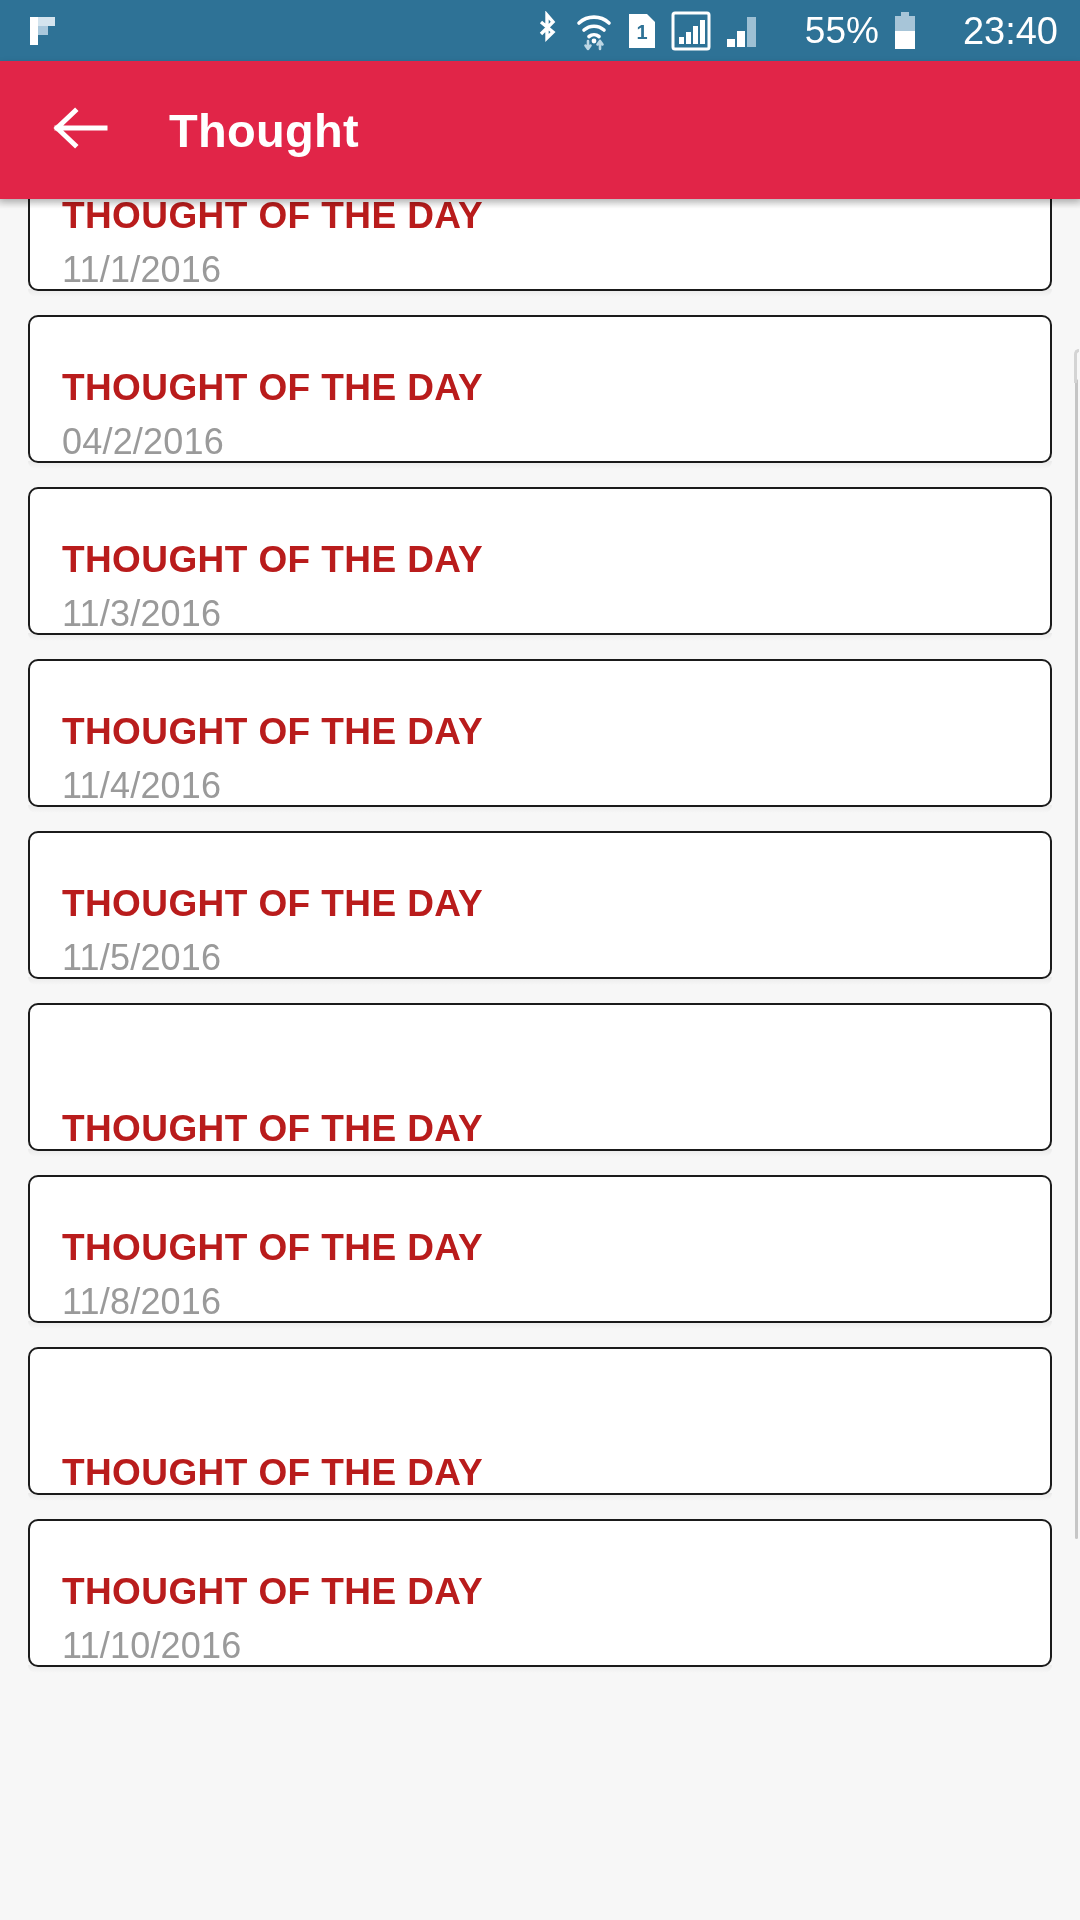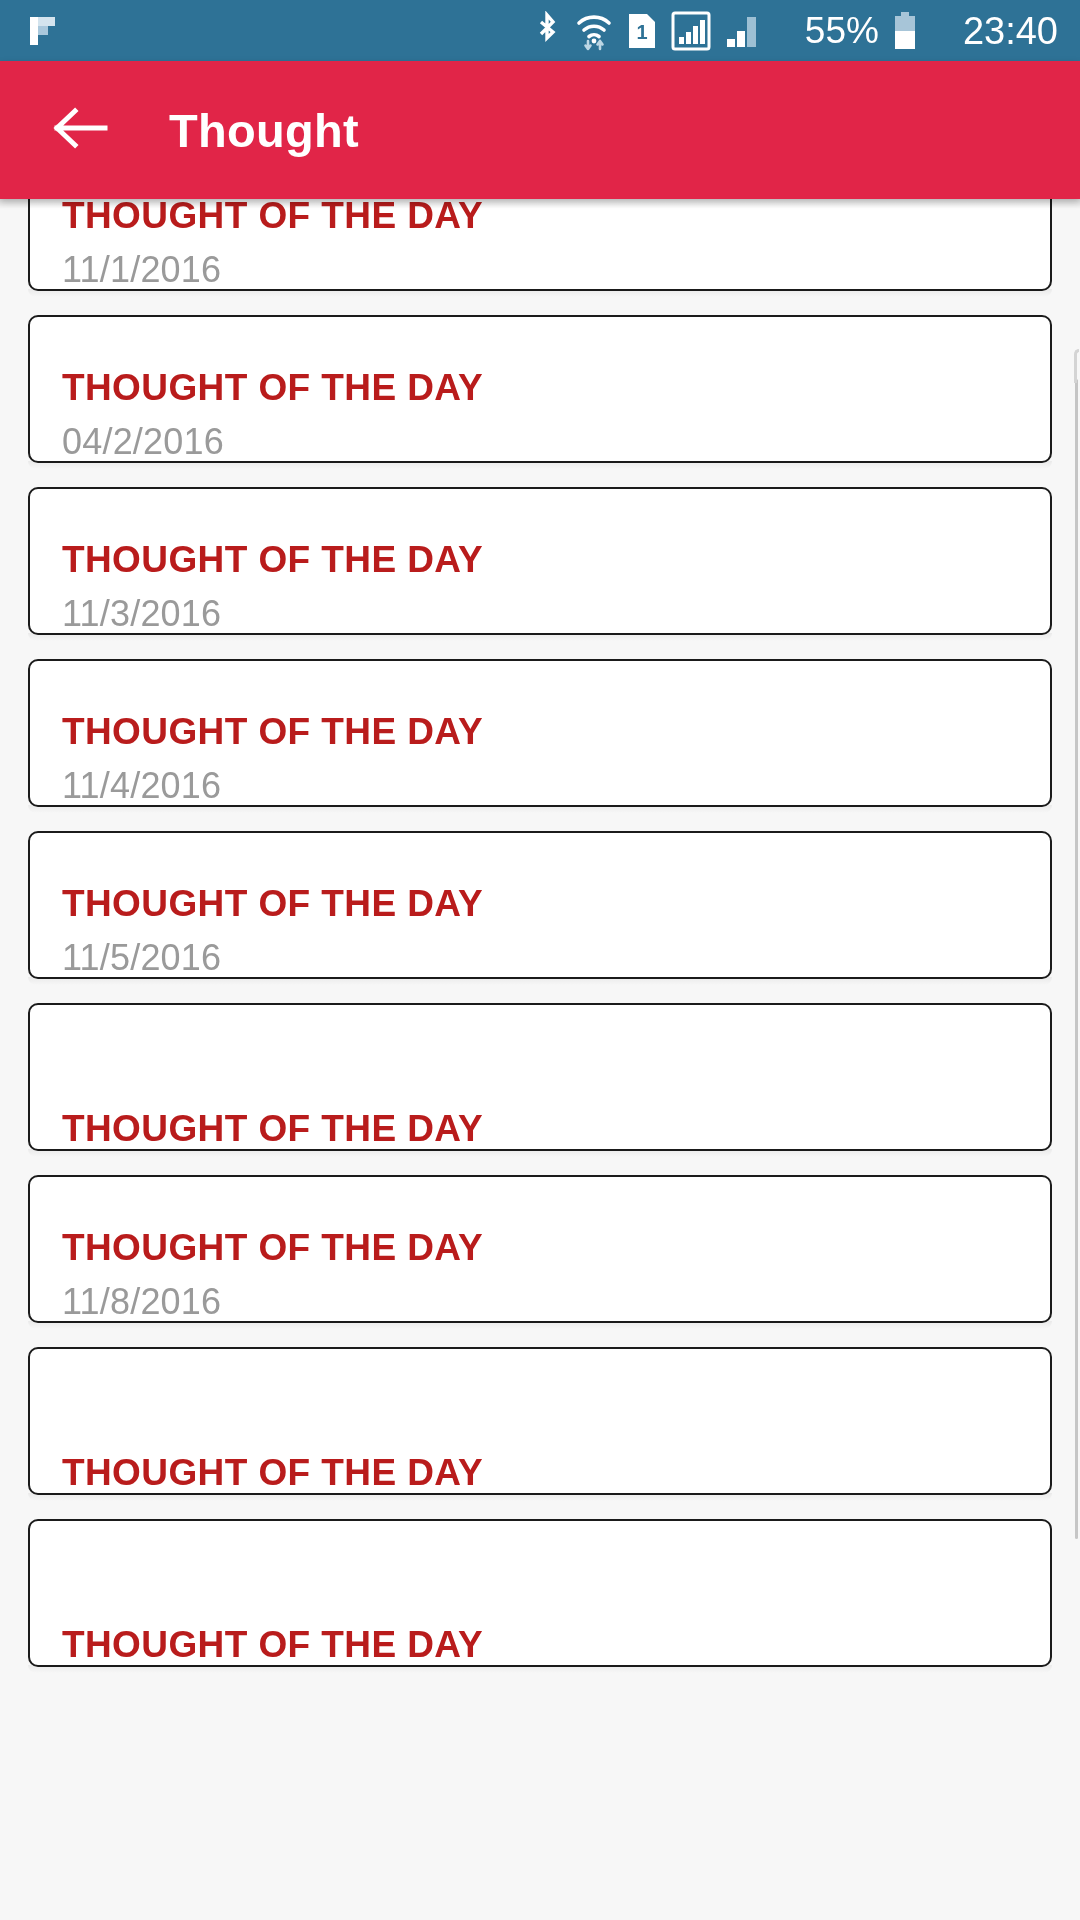--- a/index.html
+++ b/index.html
@@ -260,20 +260,21 @@
         </div>
         <div class="card">
           <div class="card-title">THOUGHT OF THE DAY</div>
           <div class="card-date">11/8/2016</div>
         </div>
         <div class="card">
           <div class="card-title">THOUGHT OF THE DAY</div>
         </div>
         <div class="card">
           <div class="card-title">THOUGHT OF THE DAY</div>
+          <div class="card-date">11/10/2016</div>
         </div>
       </div>
 
     <div class="scrollbar-track">
       <div class="scrollbar-thumb"></div>
     </div>
   </div>
 
 </div>
 

